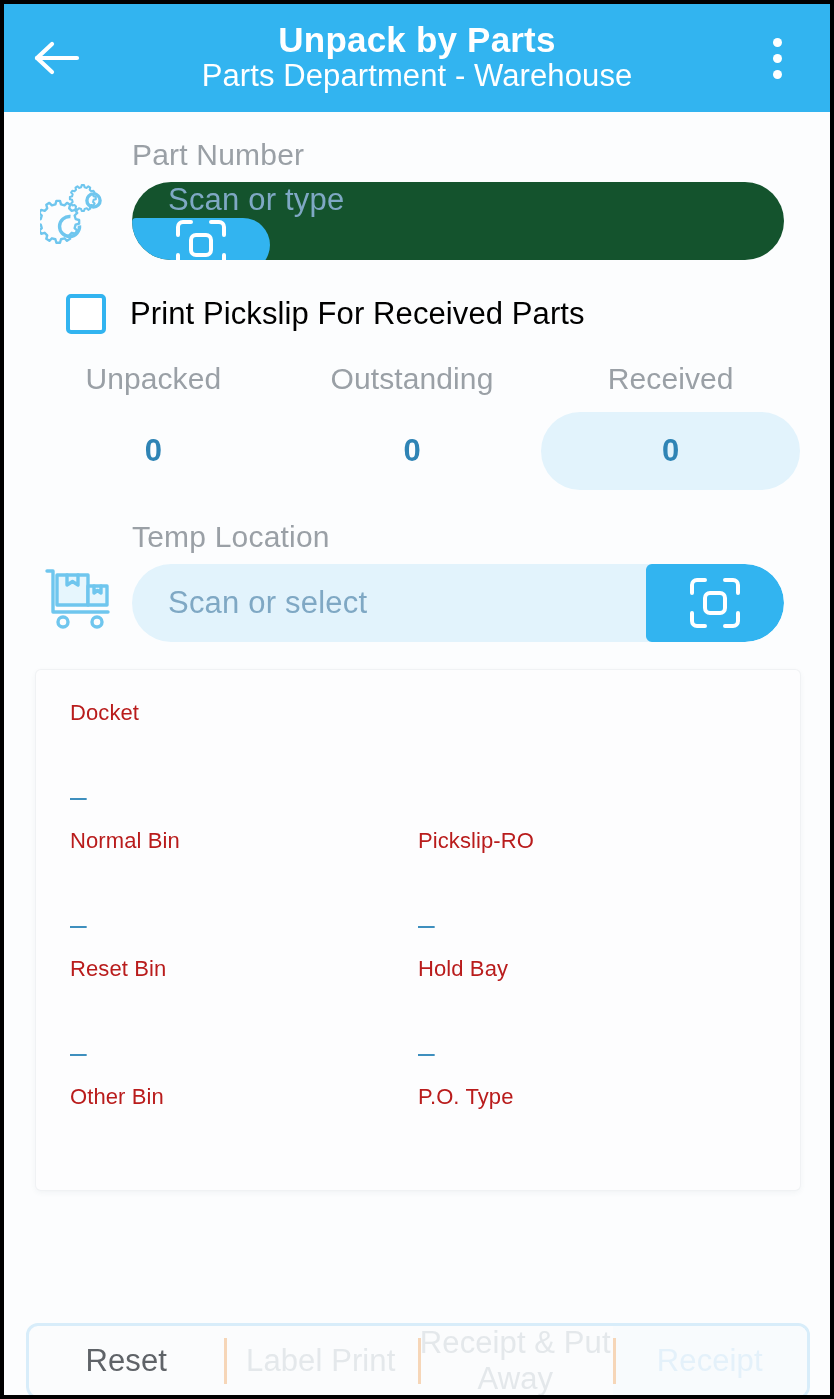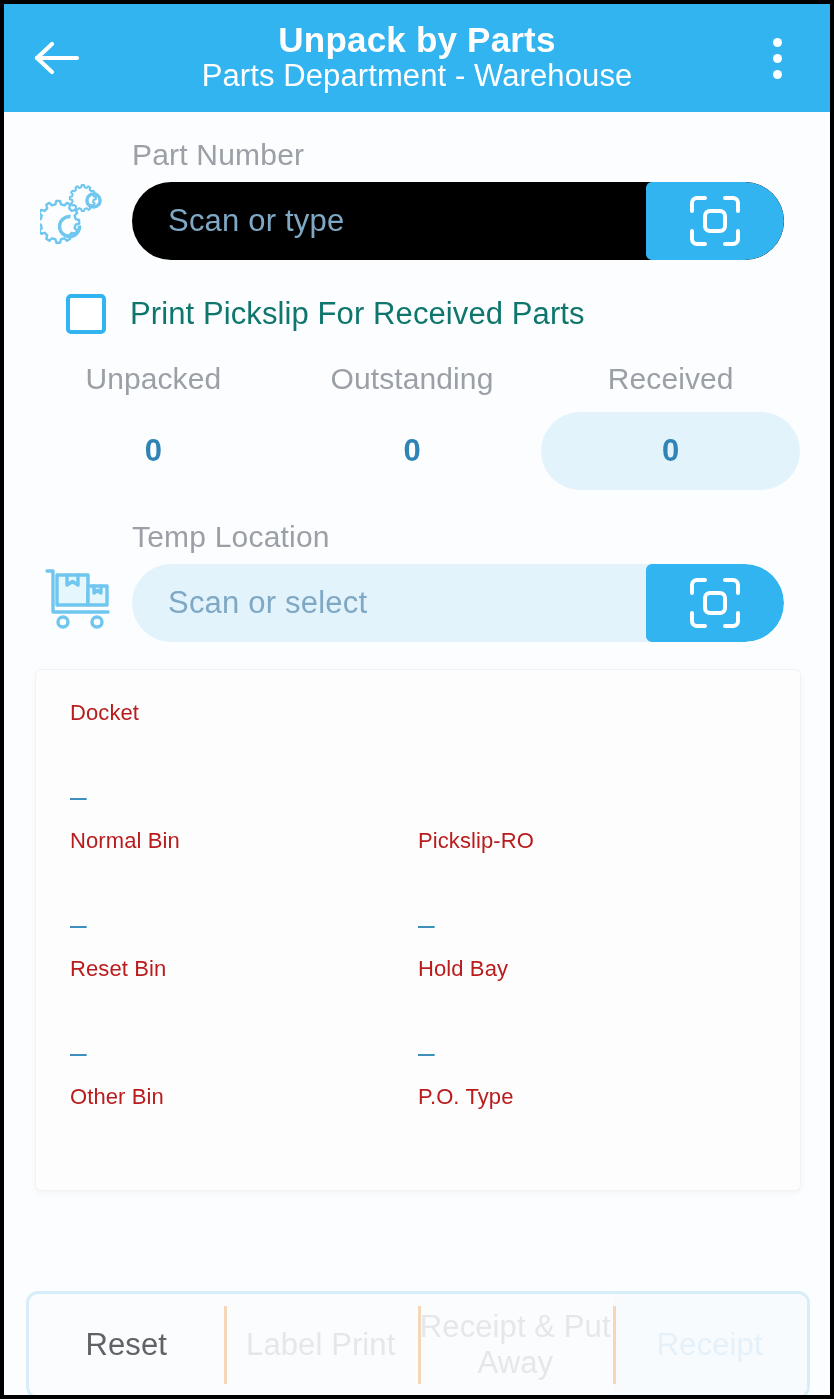--- a/index.html
+++ b/index.html
@@ -100,21 +100,21 @@
     margin-bottom: 10px;
     letter-spacing: 0.2px;
   }
   .field-row {
     display: flex;
     align-items: stretch;
     border-radius: 40px;
     overflow: hidden;
     height: 78px;
   }
-  .field-row.peach { background: #000000; }
+  .field-row.peach { background: #14532d; flex-direction: column; }
   .field-row.bluebg { background: #E2F3FC; }
   .field-input {
     flex: 1 1 auto;
     display: flex;
     align-items: center;
     padding-left: 36px;
     font-size: 31px;
     color: #7FA8C4;
     letter-spacing: 0.2px;
   }
@@ -142,21 +142,21 @@
   .checkbox {
     width: 40px;
     height: 40px;
     border: 4px solid #32B4F0;
     border-radius: 5px;
     background: #FFFFFF;
     flex: 0 0 auto;
   }
   .check-label {
     font-size: 31px;
-    color: #0f766e;
+    color: #000000;
     letter-spacing: 0.1px;
   }
 
   
   .stats {
     display: flex;
     margin-top: 28px;
     padding: 0 30px 0 20px;
   }
   .stat-col {
@@ -234,21 +234,21 @@
     margin-bottom: 14px;
     letter-spacing: 0.1px;
   }
 
   
   .bottom-bar {
     position: absolute;
     left: 22px;
     right: 20px;
     bottom: 22px;
-    height: 108px;
+    height: 76px;
     background: #FBFCFD;
     border: 3px solid #D8EDFA;
     border-radius: 12px;
     display: flex;
     align-items: stretch;
     overflow: hidden;
   }
   .action {
     flex: 1 1 0;
     display: flex;

